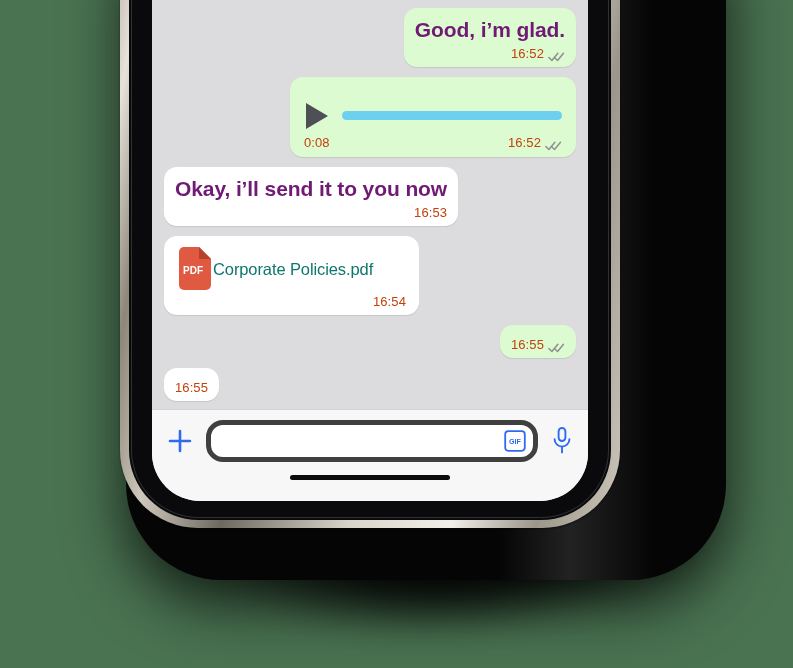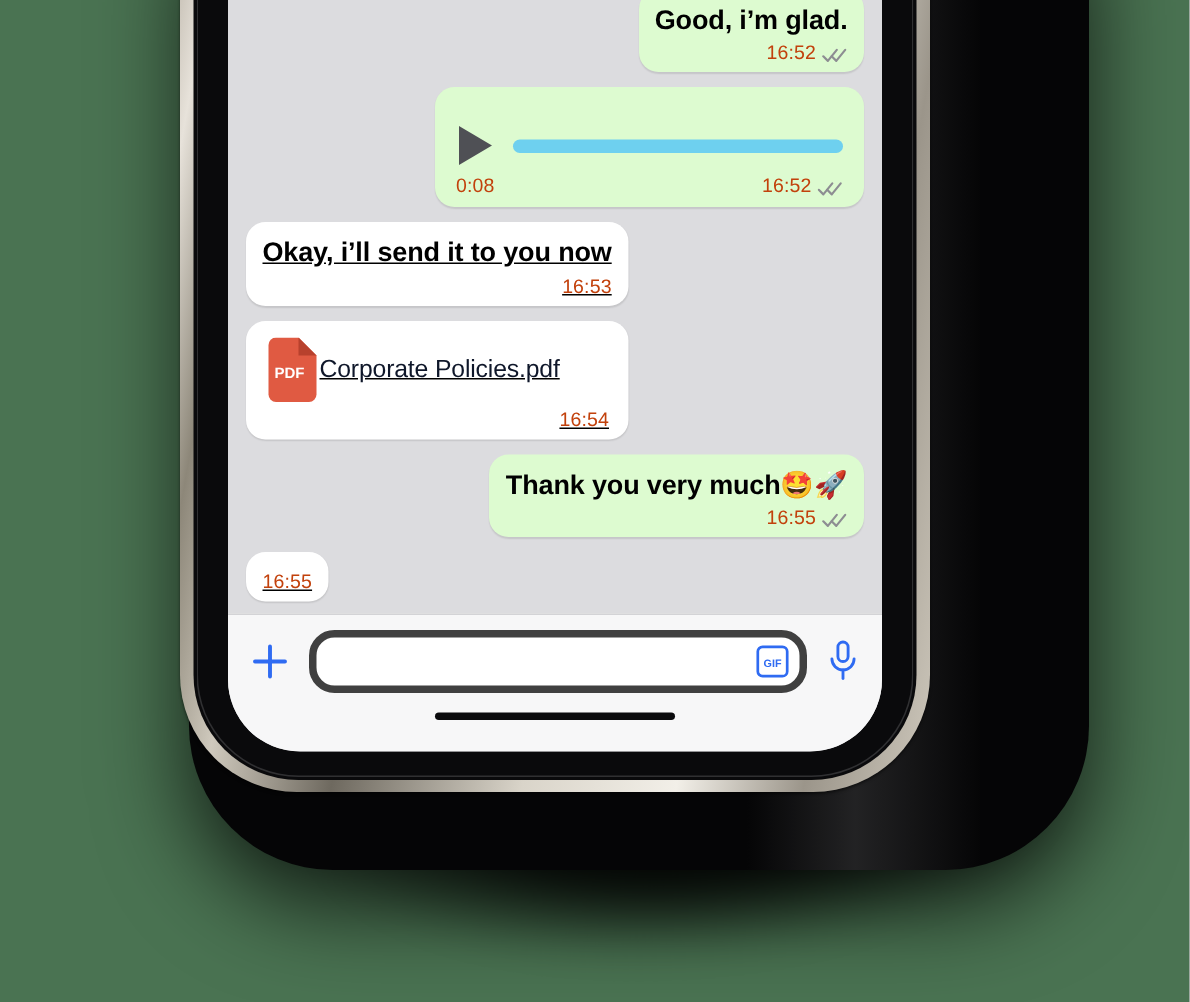--- a/index.html
+++ b/index.html
@@ -134,36 +134,36 @@
     padding: 0 12px 8px 12px;
     display: flex;
     flex-direction: column;
     justify-content: flex-end;
     gap: 10px;
     overflow: hidden;
   }
 
   .row { display: flex; width: 100%; }
   .row.out { justify-content: flex-end; }
-  .row.in  { justify-content: flex-start; text-decoration: underline; }
+  .row.in  { justify-content: flex-start; }
 
   .bubble {
     max-width: 78%;
     border-radius: 13px;
     padding: 9px 11px 6px 11px;
     box-shadow: 0 1px 1px rgba(0,0,0,0.10);
     position: relative;
   }
   .bubble.out { background: #ddfbd0; }
   .bubble.in  { background: #ffffff; }
 
   .btext {
-    font-size: 18px;
+    font-size: 21px;
     font-weight: 700;
-    color: #000000;
+    color: #701a75;
     line-height: 1.25;
     letter-spacing: -0.1px;
     white-space: nowrap;
   }
 
   .meta {
     display: flex;
     align-items: center;
     justify-content: flex-end;
     gap: 4px;
@@ -211,21 +211,21 @@
   .audio-meta .right {
     display: flex; align-items: center; gap: 4px;
   }
 
   
   .bubble.doc { padding: 11px 13px 6px 11px; width: 231px; max-width: 80%; }
   .doc-row { display: flex; align-items: center; }
   .pdf-icon { width: 38px; height: 44px; flex: 0 0 auto; }
   .doc-name {
     font-size: 16.5px;
-    color: #0f172a;
+    color: #0f766e;
     letter-spacing: -0.1px;
     white-space: nowrap;
   }
 
   
   .composer {
     flex: 0 0 auto;
     height: 62px;
     background: #f7f7f8;
     border-top: 1px solid #d3d3d6;
@@ -351,21 +351,20 @@
               <span class="doc-name">Corporate Policies.pdf</span>
             </div>
             <div class="meta">
               <span class="time">16:54</span>
             </div>
           </div>
         </div>
 
         <div class="row out">
           <div class="bubble out">
-            <div class="btext">Thank you very much🤩🚀</div>
             <div class="meta">
               <span class="time">16:55</span>
               <span class="ticks">
                 <svg viewBox="0 0 20 12" width="17" height="11" aria-hidden="true">
                   <path d="M1 7.2 L4.6 10.8 L11.6 2.2" fill="none" stroke="#8d8d92" stroke-width="1.7" stroke-linecap="round" stroke-linejoin="round"></path>
                   <path d="M7.6 7.2 L11.2 10.8 L18.2 2.2" fill="none" stroke="#8d8d92" stroke-width="1.7" stroke-linecap="round" stroke-linejoin="round"></path>
                 </svg>
               </span>
             </div>
           </div>

